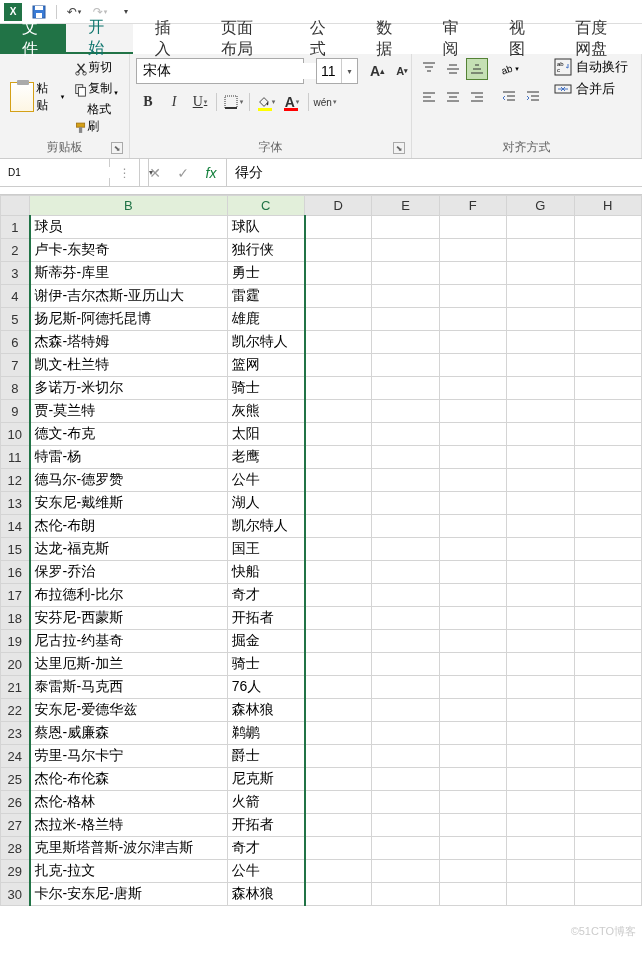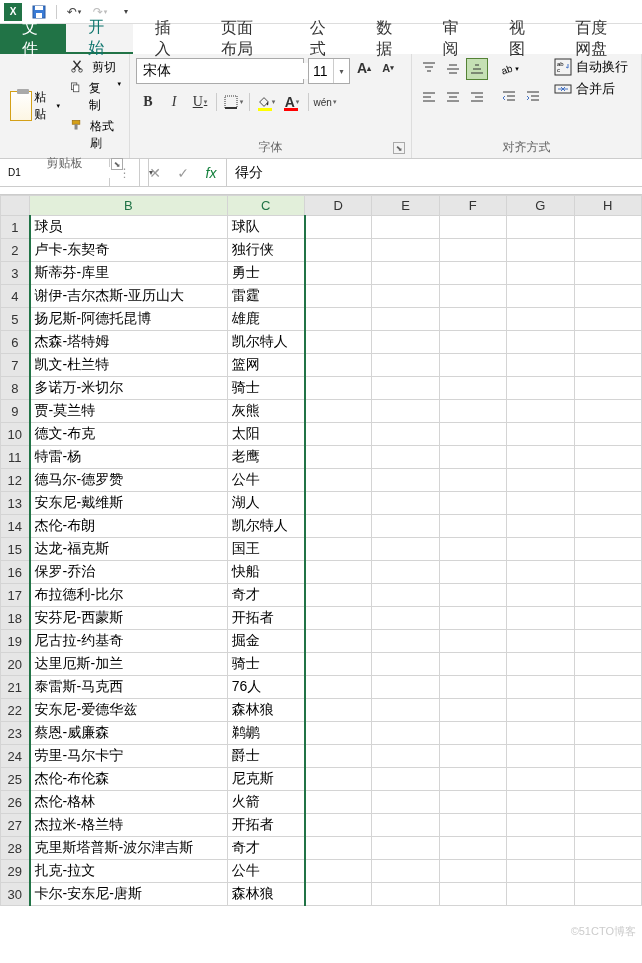--- a/index.html
+++ b/index.html
@@ -22,25 +22,25 @@
   .ribbon { height: 105px; background: #f3f3f3; border-bottom: 1px solid #ccc; display: flex; }
   .ribbon-group { border-right: 1px solid #ddd; padding: 4px 6px 2px 6px; display: flex; flex-direction: column; justify-content: space-between; }
   .ribbon-group-label { text-align: center; font-size: 12px; color: #666; padding-top: 2px; position: relative; }
   .dlg-launcher { position: absolute; right: 0; bottom: 2px; width: 12px; height: 12px; border: 1px solid #aaa; font-size: 8px; display: flex; align-items: center; justify-content: center; color: #666; cursor: pointer; }
 
   .clip-area { display: flex; gap: 4px; }
   .paste-btn { display: flex; flex-direction: row; align-items: center; gap: 2px; padding: 2px 4px; cursor: pointer; }
   .paste-icon { width: 26px; height: 30px; border: 1px solid #d4a017; background: linear-gradient(#fff, #fdf6e3); position: relative; }
   .paste-icon::before { content: ""; position: absolute; top: -3px; left: 6px; width: 12px; height: 5px; background: #aaa; border-radius: 1px; }
   .clip-side { display: flex; flex-direction: column; gap: 2px; }
-  .clip-side-btn { display: flex; align-items: flex-start; gap: 8px; padding: 1px 2px; cursor: pointer; font-size: 12px; }
+  .clip-side-btn { display: flex; align-items: flex-end; gap: 0; padding: 1px 2px; cursor: pointer; font-size: 12px; }
   .clip-side-btn svg { width: 14px; height: 14px; }
 
   .font-area { display: flex; flex-direction: column; gap: 6px; }
-  .font-row1 { display: flex; gap: 4px; }
+  .font-row1 { display: flex; gap: 12px; align-items: center; }
   .font-name { width: 168px; height: 26px; border: 1px solid #aaa; background: #fff; display: flex; align-items: center; }
   .font-name input { border: none; flex: 1; padding: 0 6px; font-size: 14px; outline: none; }
   .dd-arrow { width: 16px; height: 100%; border-left: 1px solid #ccc; display: flex; align-items: center; justify-content: center; font-size: 8px; color: #555; cursor: pointer; }
   .font-size { width: 42px; height: 26px; border: 1px solid #aaa; background: #fff; display: flex; align-items: center; }
   .font-size input { border: none; width: 24px; padding: 0 4px; font-size: 14px; outline: none; text-align: left; }
   .fs-btn { width: 20px; height: 20px; display: flex; align-items: center; justify-content: center; cursor: pointer; font-size: 14px; font-weight: bold; color: #333; }
 
   .font-row2 { display: flex; gap: 2px; align-items: center; }
   .fbtn { width: 24px; height: 24px; display: flex; align-items: center; justify-content: center; cursor: pointer; font-size: 14px; color: #333; position: relative; }
   .fbtn.bold { font-weight: bold; font-family: "Times New Roman", serif; }

